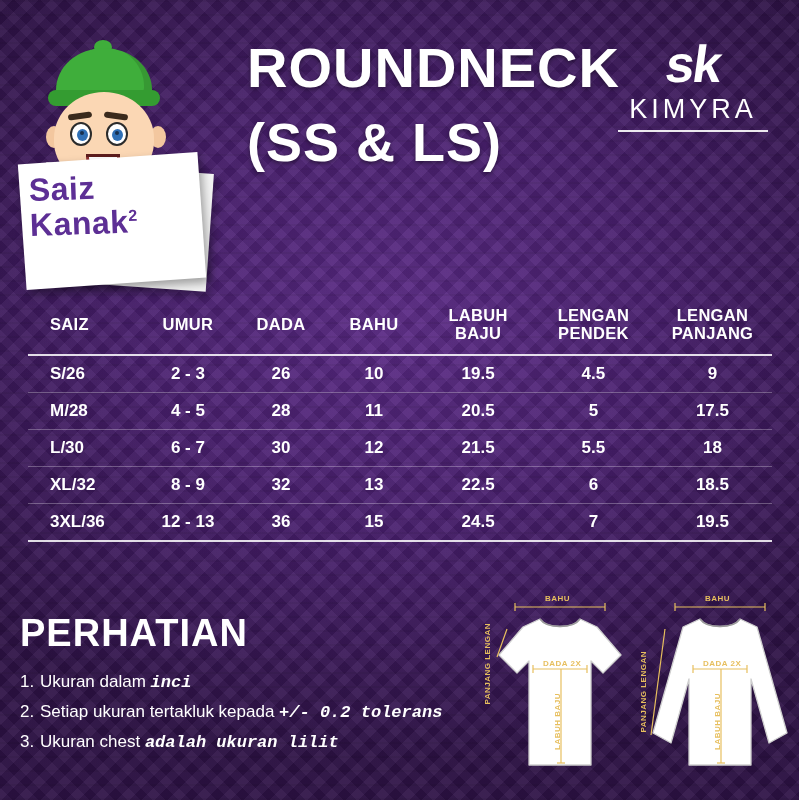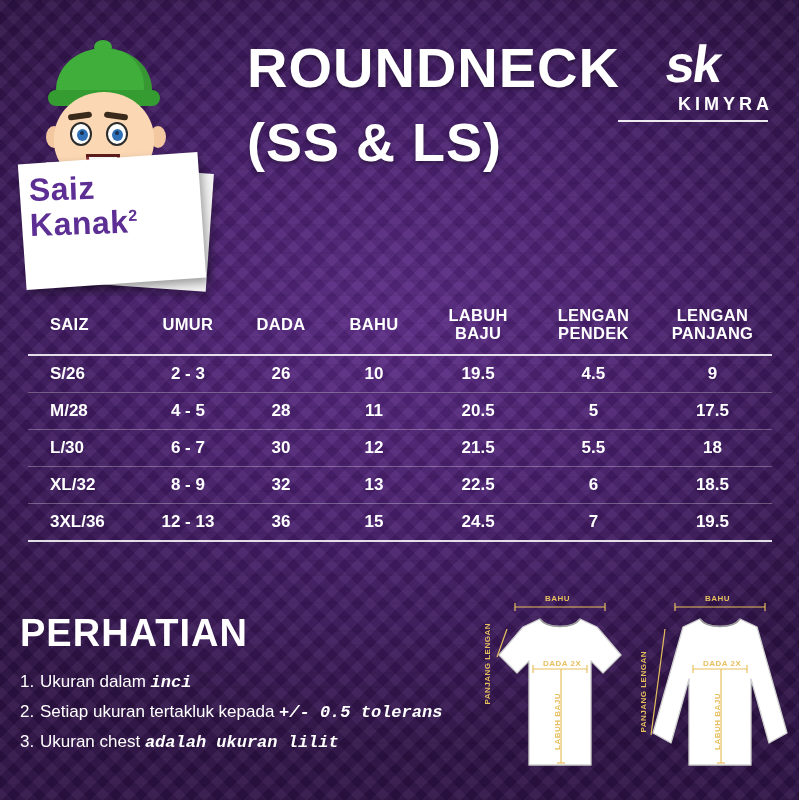--- a/index.html
+++ b/index.html
@@ -118,21 +118,21 @@
   #title-block .t2 {
     font-size:54px; font-weight:800; letter-spacing:1px; line-height:1.05;
     margin-top:18px;
     text-shadow:0 2px 4px rgba(0,0,0,.4);
   }
 
   
   #brand { position:absolute; right:26px; top:38px; width:160px; text-align:center; color:#fff; }
   #brand .mark { font-size:52px; font-weight:800; letter-spacing:-2px; line-height:1; }
   #brand .mark .k { display:inline-block; transform:skewX(-8deg); }
-  #brand .name { font-size:18px; letter-spacing:4px; font-weight:700; margin-top:4px;text-align:right; }
+  #brand .name { font-size:27px; letter-spacing:4px; font-weight:400; margin-top:4px; }
   #brand .rule { height:2px; background:#fff; margin:5px auto 0; width:150px; opacity:.9; }
 
   
   #table-wrap {
     position:absolute; left:28px; top:292px; width:744px; z-index:3;
   }
   table { width:100%; border-collapse:collapse; color:#fff; }
   thead th {
     font-size:16.5px; font-weight:800; padding:14px 4px 12px;
     text-align:center; line-height:1.1; letter-spacing:.3px;
@@ -282,21 +282,21 @@
   </table>
 </div>
 
 <div id="notes">
   <h2>PERHATIAN</h2>
   <ol>
     <li>
       <span class="num">1.</span><span>Ukuran dalam </span><b>inci</b>
     </li>
     <li>
-      <span class="num">2.</span><span>Setiap ukuran tertakluk kepada </span><b>+/- 0.5 tolerans</b>
+      <span class="num">2.</span><span>Setiap ukuran tertakluk kepada </span><b>+/- 0.2 tolerans</b>
     </li>
     <li>
       <span class="num">3.</span><span>Ukuran chest </span><b>adalah ukuran lilit</b>
     </li>
   </ol>
 </div>
 
 <div id="diagrams">
 
   <div class="shirt-box ss">

